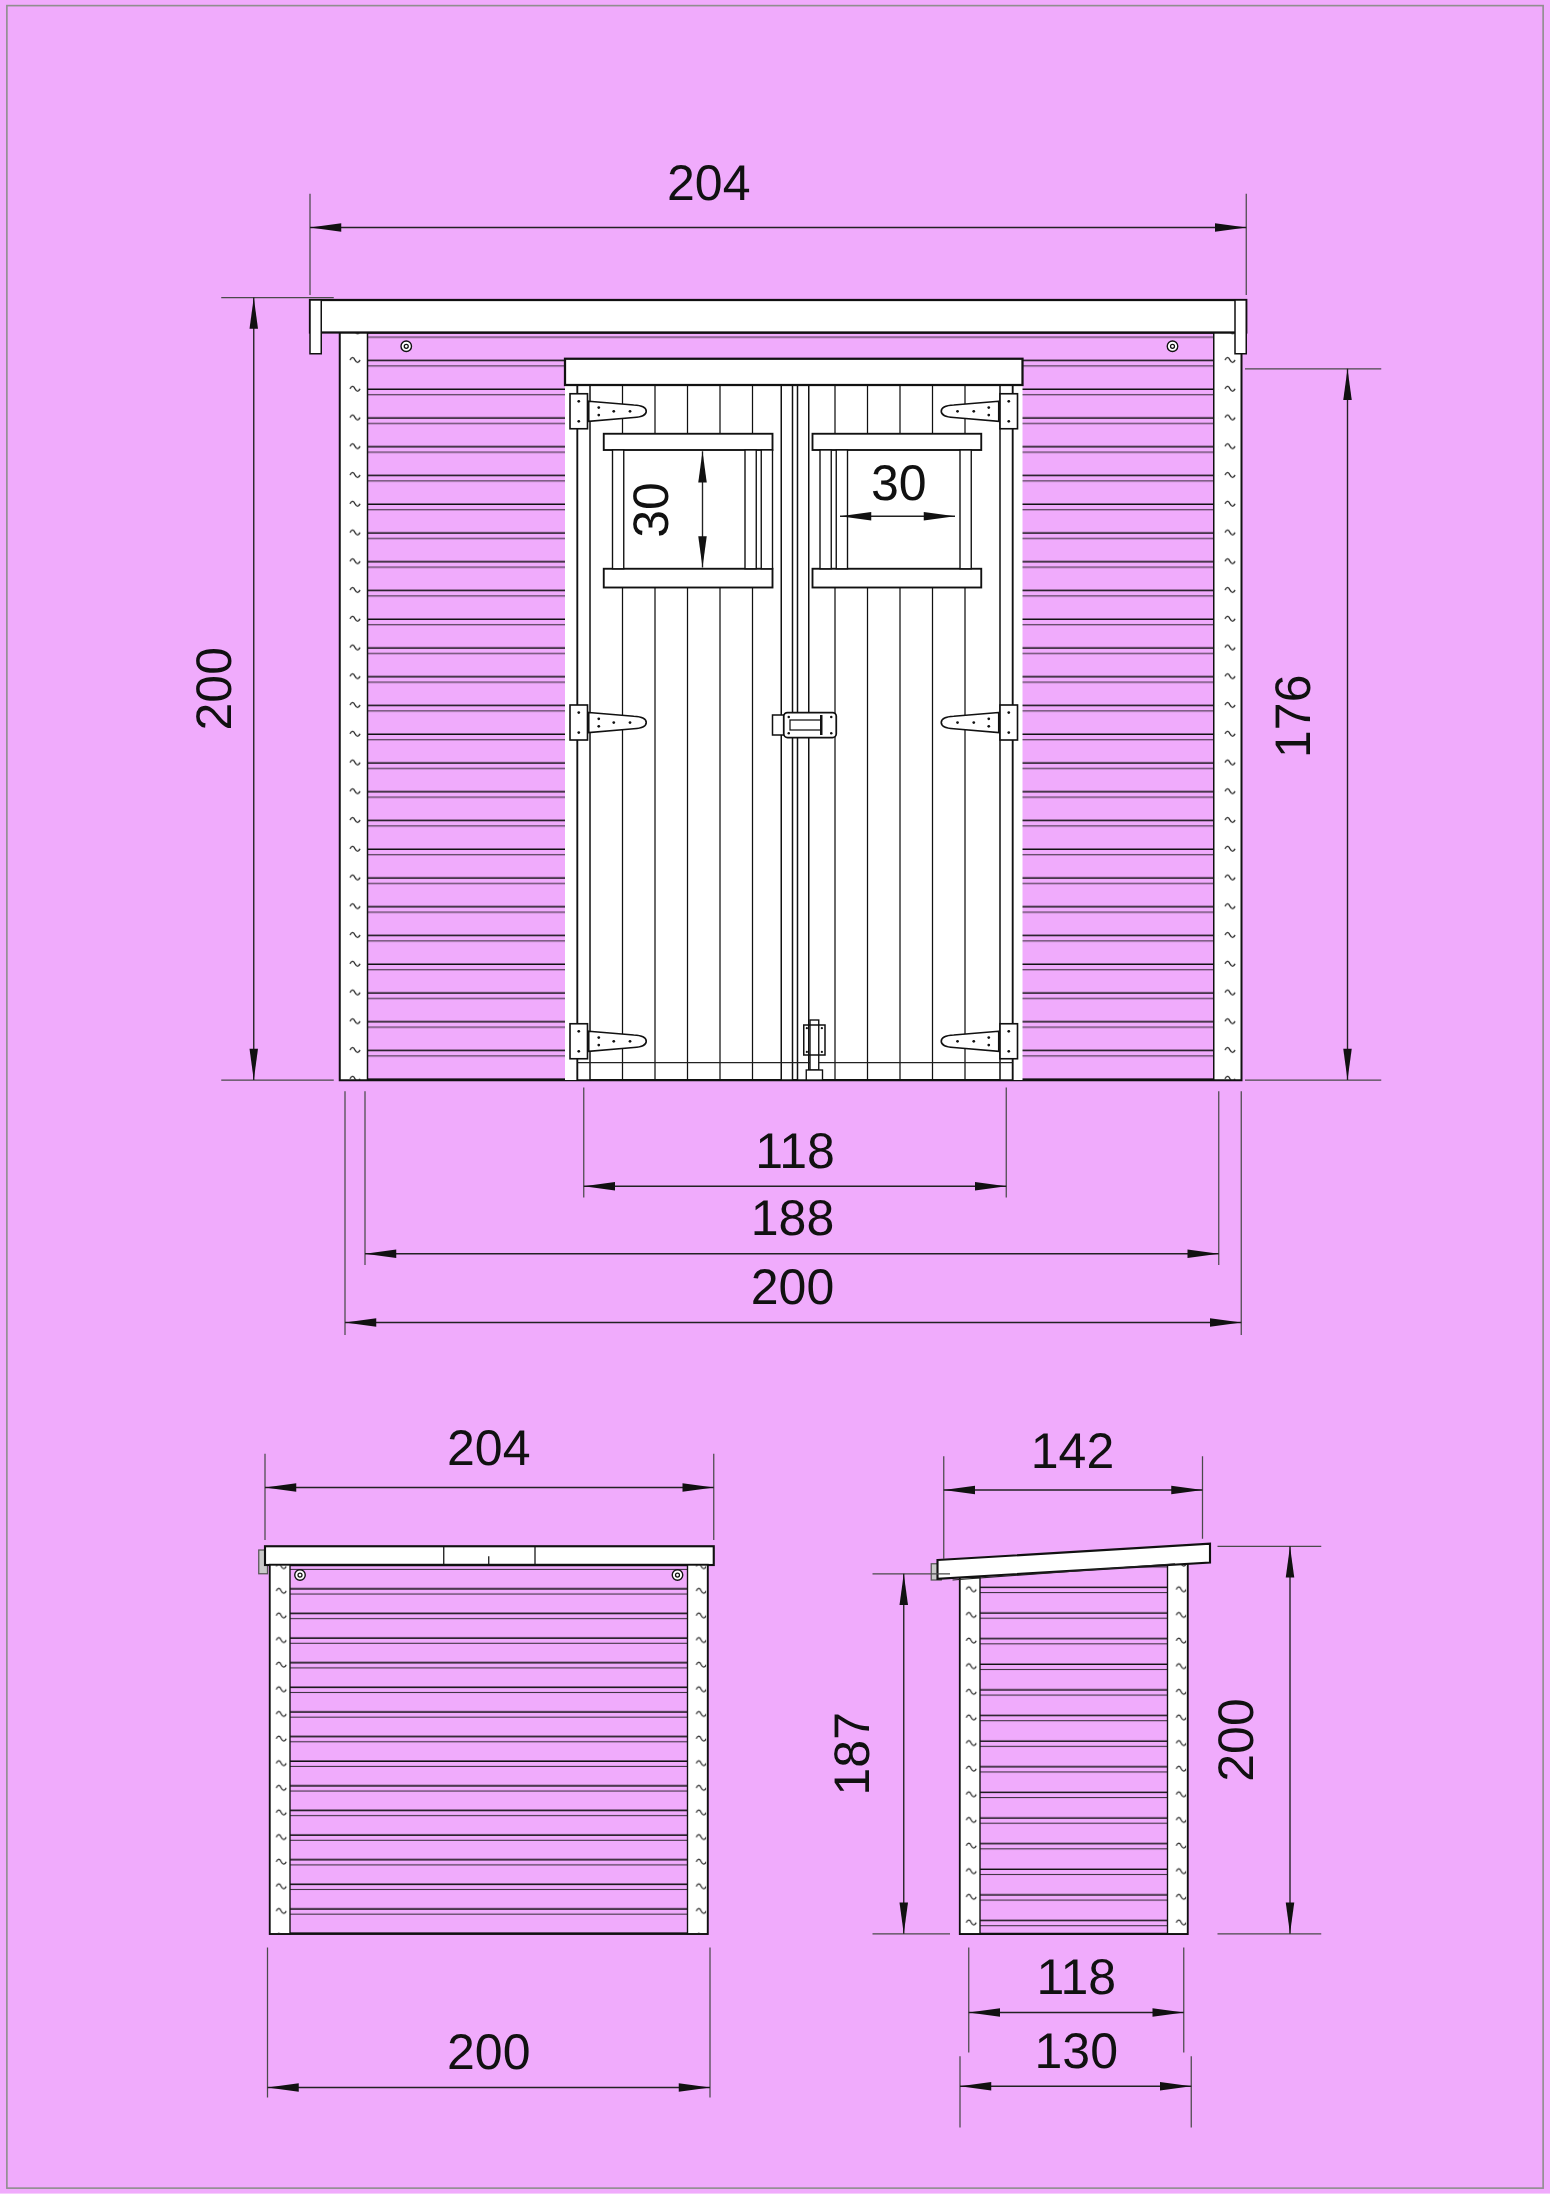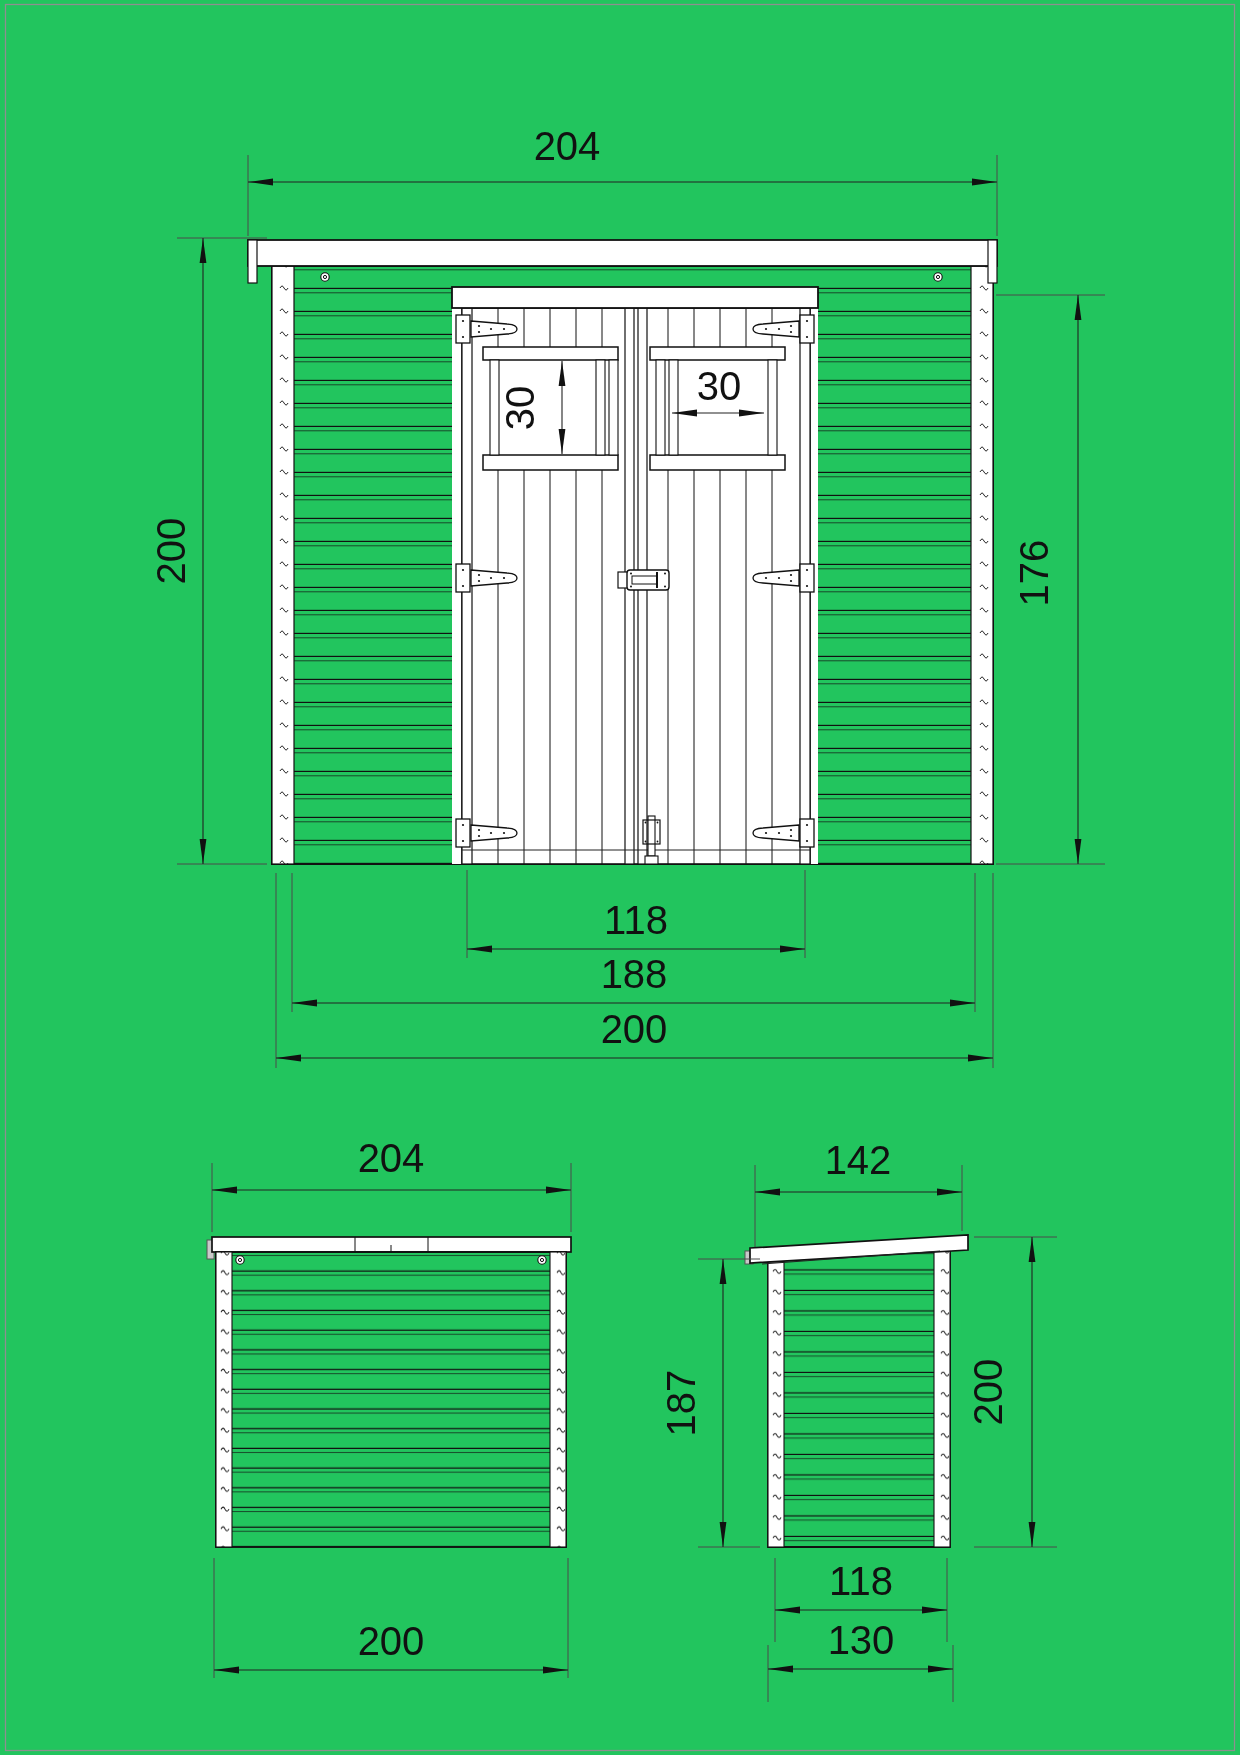--- a/index.html
+++ b/index.html
@@ -1,16 +1,16 @@
 <!DOCTYPE html>
 <html><head>
 <meta charset="utf-8">
 <style>
   html,body{margin:0;padding:0;background:#fff;}
-  .page{width:1240px;height:1755px;position:relative;background:#22c55e;}
+  .page{width:1240px;height:1755px;position:relative;background:#f0abfc;}
   svg{display:block;}
   text{font-family:"Liberation Sans", sans-serif;fill:#111;}
   .dimtxt{font-size:40px;}
   .obj{stroke:#111;fill:none;}
   .objf{stroke:#111;fill:#fff;}
   .dim{stroke:#222;stroke-width:1.1;fill:none;}
   .ext{stroke:#4a4a4a;stroke-width:1;fill:none;}
   .thin{stroke:#222;stroke-width:1;fill:none;}
 </style>
 </head>

